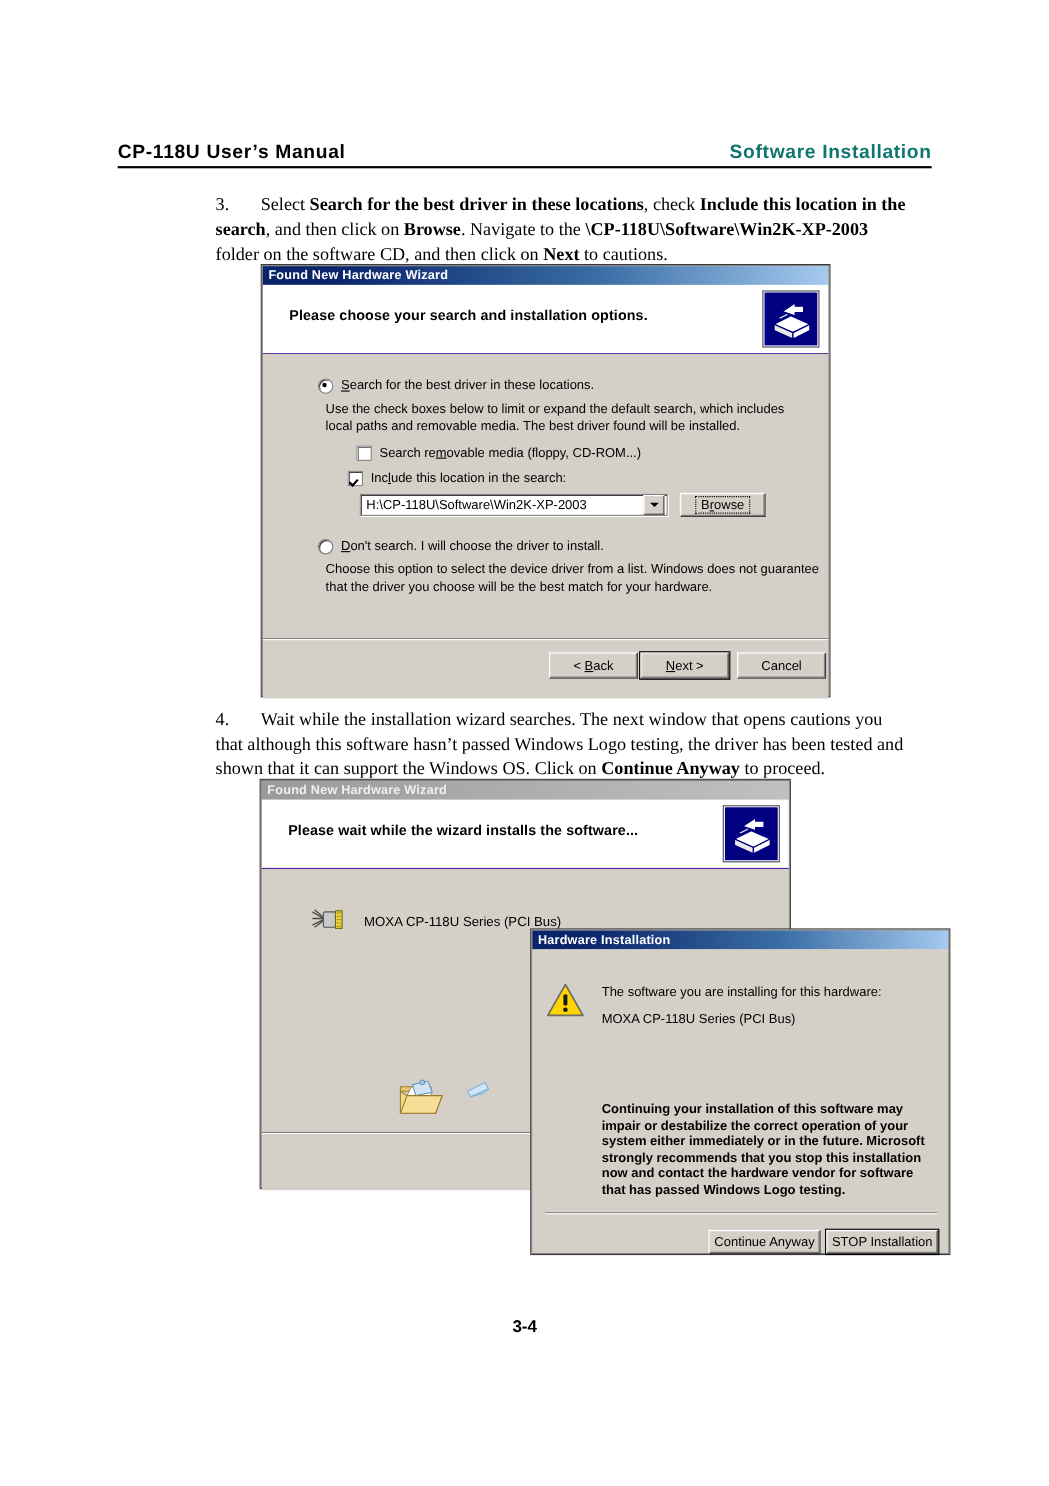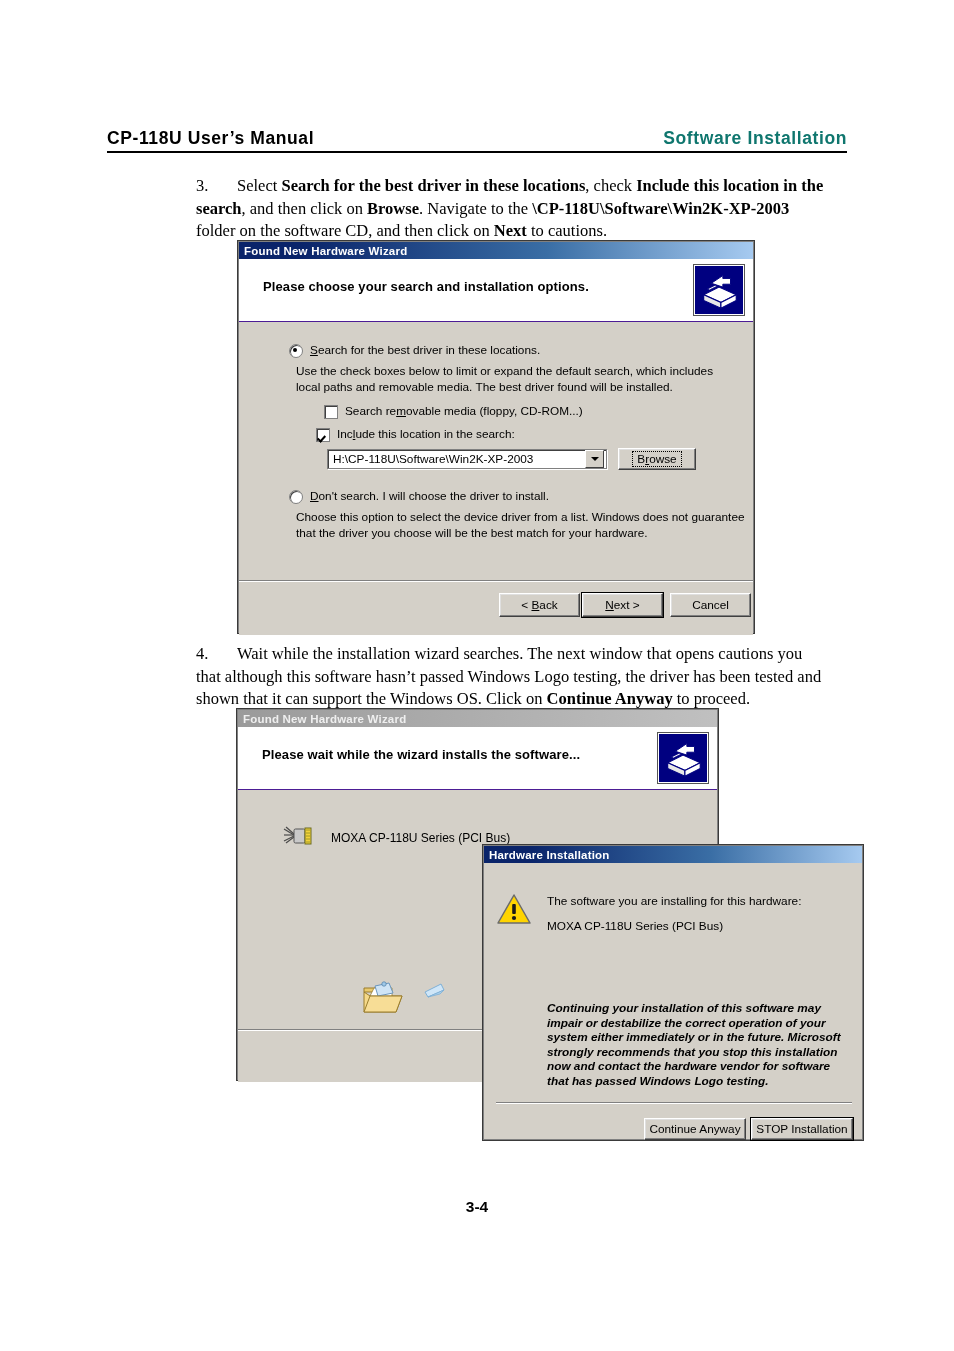--- a/index.html
+++ b/index.html
@@ -352,21 +352,20 @@
     font-size: 11.8px;
     line-height: 14.5px;
     color: #000;
   }
   .hw-link {
     color: #0000c8;
     text-decoration: underline;
   }
   .hw-bold {
     font-weight: bold;
-    font-style: italic;
   }
 
   
   .page-num {
     position: absolute;
     left: 0;
     top: 1198px;
     width: 954px;
     text-align: center;
     font-family: "Liberation Sans", sans-serif;

